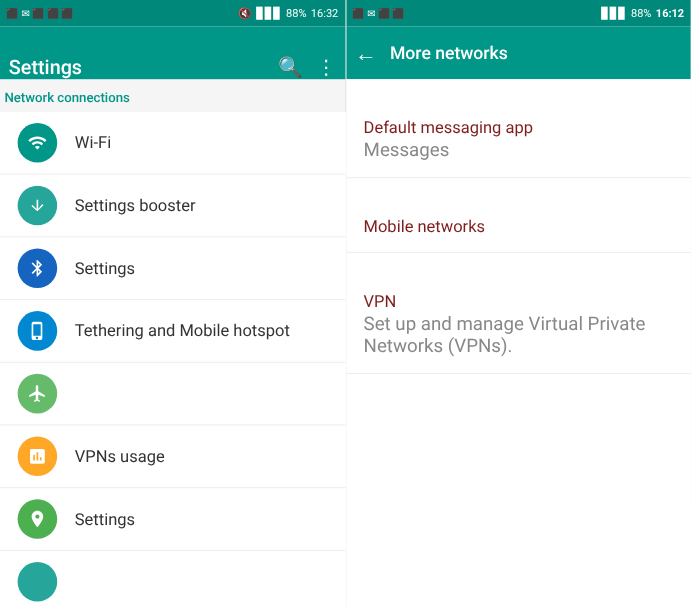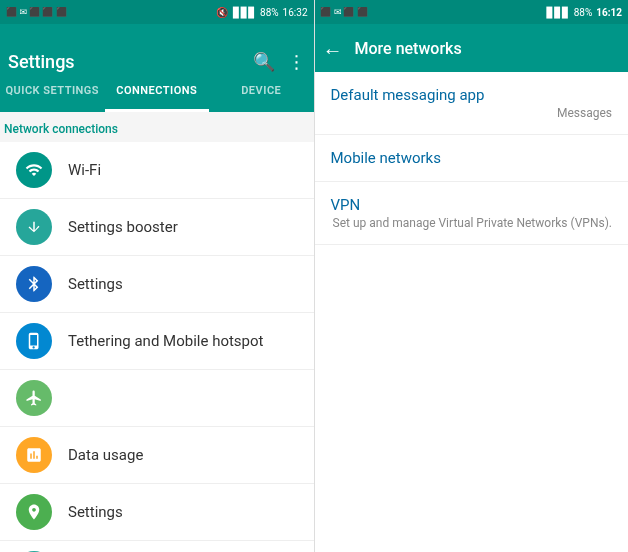--- a/index.html
+++ b/index.html
@@ -158,28 +158,28 @@
       background: white;
       flex: 1;
     }
     .right-item {
       padding: 14px 16px;
       border-bottom: 1px solid #eeeeee;
       cursor: pointer;
     }
     .right-item-title {
       font-size: 15px;
-      color: #0369a1;
+      color: #7f1d1d;
       font-weight: 400;
+      margin-top: 21px;
     }
     .right-item-subtitle {
-      font-size: 12px;
+      font-size: 17px;
       color: #888;
       margin-top: 2px;
-      text-align: right;
     }
 
     
     .icon-wifi { background: #009688; }
   </style>
 </head>
 <body>
 
 <div class="panel">
 
@@ -196,31 +196,20 @@
   </div>
 
   <div class="toolbar">
     <div class="toolbar-title">Settings</div>
     <div class="toolbar-icons">
       <span class="toolbar-icon">🔍</span>
       <span class="toolbar-icon">⋮</span>
     </div>
   </div>
 
-  <div class="tabs">
-    <div class="tab">
-      <span>QUICK SETTINGS</span>
-    </div>
-    <div class="tab active">
-      <span>CONNECTIONS</span>
-    </div>
-    <div class="tab">
-      <span>DEVICE</span>
-    </div>
-  </div>
 
   <div class="section-header">Network connections</div>
 
   <div class="settings-list">
 
     <div class="settings-item">
       <div class="item-icon icon-wifi" style="background:#009688;">
         <svg width="18" height="18" viewBox="0 0 24 24" fill="white">
             <path d="M1 9l2 2c5-5 13-5 18 0l2-2C16.93 2.93 7.08 2.93 1 9zm8 8l3 3 3-3c-1.65-1.66-4.34-1.66-6 0zm-4-4l2 2c2.76-2.76 7.24-2.76 10 0l2-2C15.14 9.14 8.87 9.14 5 13z"></path>
           </svg>
@@ -262,21 +251,21 @@
           </svg>
       </div>
     </div>
 
     <div class="settings-item">
       <div class="item-icon" style="background:#ffa726;">
         <svg width="18" height="18" viewBox="0 0 24 24" fill="white">
             <path d="M19 3H5c-1.1 0-2 .9-2 2v14c0 1.1.9 2 2 2h14c1.1 0 2-.9 2-2V5c0-1.1-.9-2-2-2zM9 17H7v-7h2v7zm4 0h-2V7h2v10zm4 0h-2v-4h2v4z"></path>
           </svg>
       </div>
-      <span class="item-text">Data usage</span>
+      <span class="item-text">VPNs usage</span>
     </div>
 
     <div class="settings-item">
       <div class="item-icon" style="background:#4caf50;">
         <svg width="18" height="18" viewBox="0 0 24 24" fill="white">
             <path d="M12 2C8.13 2 5 5.13 5 9c0 5.25 7 13 7 13s7-7.75 7-13c0-3.87-3.13-7-7-7zm0 9.5c-1.38 0-2.5-1.12-2.5-2.5s1.12-2.5 2.5-2.5 2.5 1.12 2.5 2.5-1.12 2.5-2.5 2.5z"></path>
           </svg>
       </div>
       <span class="item-text">Settings</span>
     </div>

